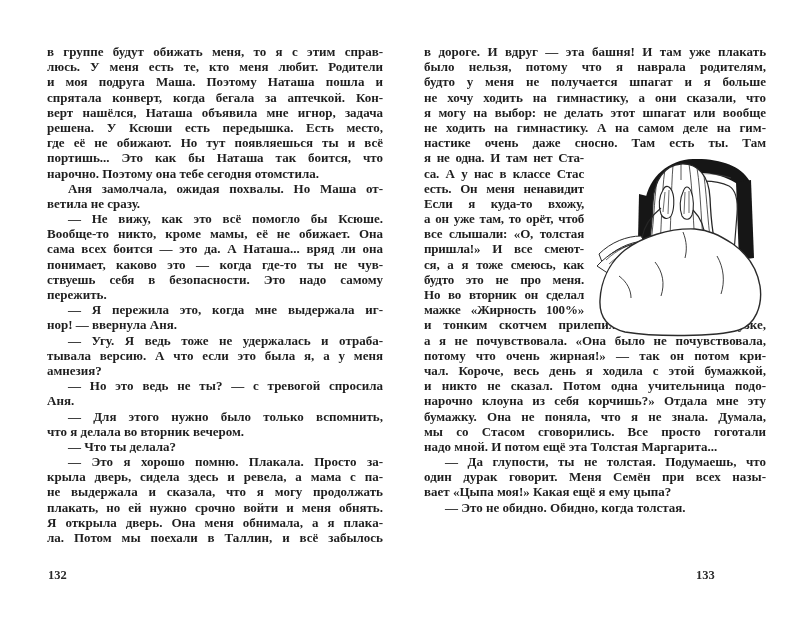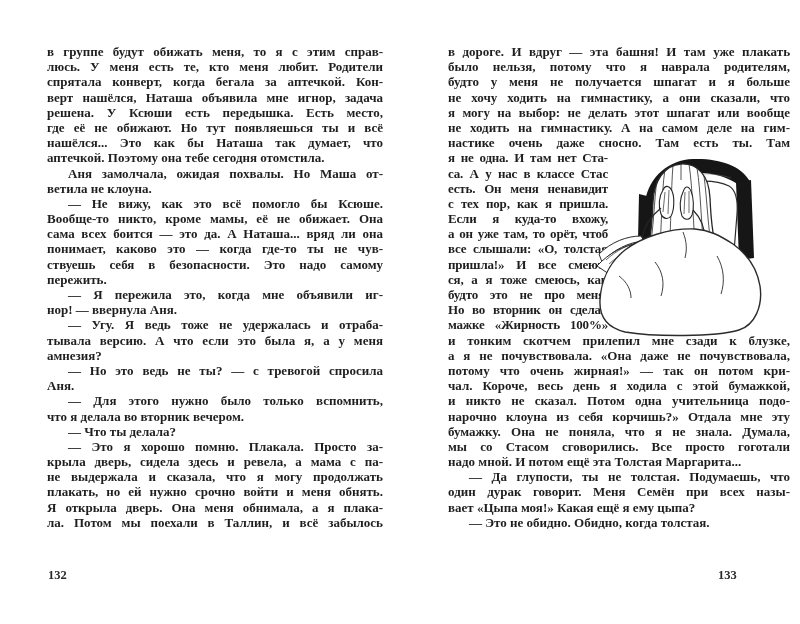--- a/index.html
+++ b/index.html
@@ -7,57 +7,58 @@
     width:800px;height:624px;position:relative;overflow:hidden;
     background:#ffffff;
     font-family:"Liberation Serif", serif;
   }
   .page{
     position:absolute;top:44px;
     font-size:13px;line-height:15.2px;font-weight:600;
     color:#1f1f1f;
   }
   #left-page{left:47px;width:336px}
-  #right-page{left:448px;width:342px}
+  #right-page{left:424px;width:342px}
   .line{
     white-space:nowrap;height:15.2px;
     text-align:justify;text-align-last:justify;
   }
   .line.pl{text-align-last:left}
   .line.ind{text-indent:21px}
   .line.nar{width:160px;letter-spacing:-0.2px;word-spacing:-0.6px}
   .pagenum{
     position:absolute;top:568px;
     font-size:12.5px;font-weight:600;color:#2a2a2a;text-align:center;
   }
   #pagenum-left{left:48px}
-  #pagenum-right{left:718px}
+  #pagenum-right{left:696px}
   #illustration{position:absolute;left:597px;top:156px}
 </style>
 </head>
 <body>
 
 <div class="page" id="left-page">
     <div class="line">в группе будут обижать меня, то я с этим справ-</div>
     <div class="line">люсь. У меня есть те, кто меня любит. Родители</div>
+    <div class="line">и моя подруга Маша. Поэтому Наташа пошла и</div>
     <div class="line">спрятала конверт, когда бегала за аптечкой. Кон-</div>
     <div class="line">верт нашёлся, Наташа объявила мне игнор, задача</div>
     <div class="line">решена. У Ксюши есть передышка. Есть место,</div>
     <div class="line">где её не обижают. Но тут появляешься ты и всё</div>
-    <div class="line">нашёлся... Это как бы Наташа так думает, что</div>
-    <div class="line pl">аптечкой. Поэтому она тебе сегодня отомстила.</div>
+    <div class="line">портишь... Это как бы Наташа так боится, что</div>
+    <div class="line pl">нарочно. Поэтому она тебе сегодня отомстила.</div>
     <div class="line ind">Аня замолчала, ожидая похвалы. Но Маша от-</div>
-    <div class="line pl">ветила не клоуна.</div>
+    <div class="line pl">ветила не сразу.</div>
     <div class="line ind">— Не вижу, как это всё помогло бы Ксюше.</div>
     <div class="line">Вообще-то никто, кроме мамы, её не обижает. Она</div>
     <div class="line">сама всех боится — это да. А Наташа... вряд ли она</div>
     <div class="line">понимает, каково это — когда где-то ты не чув-</div>
     <div class="line">ствуешь себя в безопасности. Это надо самому</div>
     <div class="line pl">пережить.</div>
-    <div class="line ind">— Я пережила это, когда мне объявили иг-</div>
+    <div class="line ind">— Я пережила это, когда мне выдержала иг-</div>
     <div class="line pl">нор! — ввернула Аня.</div>
     <div class="line ind">— Угу. Я ведь тоже не удержалась и отраба-</div>
     <div class="line">тывала версию. А что если это была я, а у меня</div>
     <div class="line pl">амнезия?</div>
     <div class="line ind">— Но это ведь не ты? — с тревогой спросила</div>
     <div class="line pl">Аня.</div>
     <div class="line ind">— Для этого нужно было только вспомнить,</div>
     <div class="line pl">что я делала во вторник вечером.</div>
     <div class="line ind pl">— Что ты делала?</div>
     <div class="line ind">— Это я хорошо помню. Плакала. Просто за-</div>
@@ -71,31 +72,30 @@
     <div class="line">в дороге. И вдруг — эта башня! И там уже плакать</div>
     <div class="line">было нельзя, потому что я наврала родителям,</div>
     <div class="line">будто у меня не получается шпагат и я больше</div>
     <div class="line">не хочу ходить на гимнастику, а они сказали, что</div>
     <div class="line">я могу на выбор: не делать этот шпагат или вообще</div>
     <div class="line">не ходить на гимнастику. А на самом деле на гим-</div>
     <div class="line">настике очень даже сносно. Там есть ты. Там</div>
     <div class="line nar">я не одна. И там нет Ста-</div>
     <div class="line nar">са. А у нас в классе Стас</div>
     <div class="line nar">есть. Он меня ненавидит</div>
-    <div class="line nar">с тех пор, как я пришла.</div>
     <div class="line nar">Если я куда-то вхожу,</div>
     <div class="line nar">а он уже там, то орёт, чтоб</div>
     <div class="line nar">все слышали: «О, толстая</div>
     <div class="line nar">пришла!» И все смеют-</div>
     <div class="line nar">ся, а я тоже смеюсь, как</div>
     <div class="line nar">будто это не про меня.</div>
     <div class="line nar">Но во вторник он сделал</div>
     <div class="line nar">мажке «Жирность 100%»</div>
     <div class="line">и тонким скотчем прилепил мне сзади к блузке,</div>
-    <div class="line">а я не почувствовала. «Она даже не почувствовала,</div>
+    <div class="line">а я не почувствовала. «Она было не почувствовала,</div>
     <div class="line">потому что очень жирная!» — так он потом кри-</div>
     <div class="line">чал. Короче, весь день я ходила с этой бумажкой,</div>
     <div class="line">и никто не сказал. Потом одна учительница подо-</div>
     <div class="line">нарочно клоуна из себя корчишь?» Отдала мне эту</div>
     <div class="line">бумажку. Она не поняла, что я не знала. Думала,</div>
     <div class="line">мы со Стасом сговорились. Все просто гоготали</div>
     <div class="line pl">надо мной. И потом ещё эта Толстая Маргарита...</div>
     <div class="line ind">— Да глупости, ты не толстая. Подумаешь, что</div>
     <div class="line">один дурак говорит. Меня Семён при всех назы-</div>
     <div class="line pl">вает «Цыпа моя!» Какая ещё я ему цыпа?</div>

